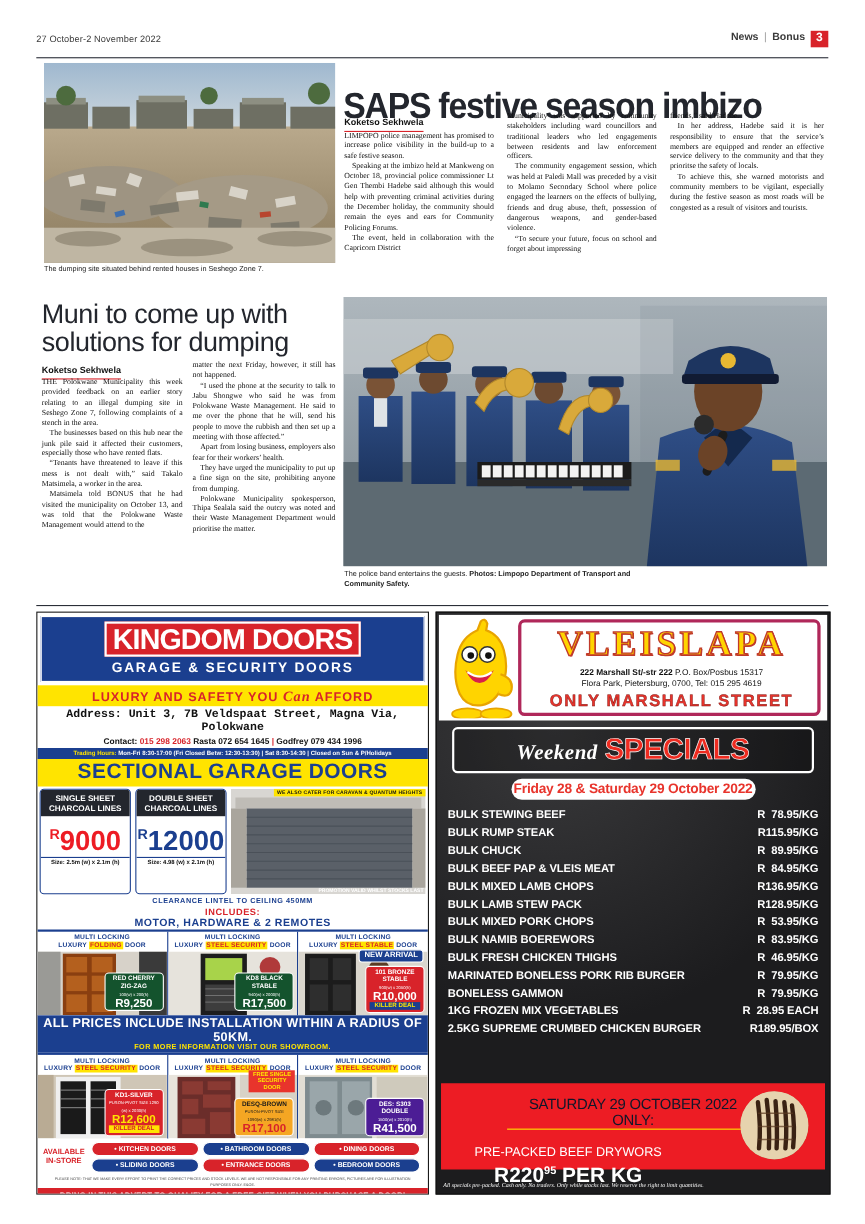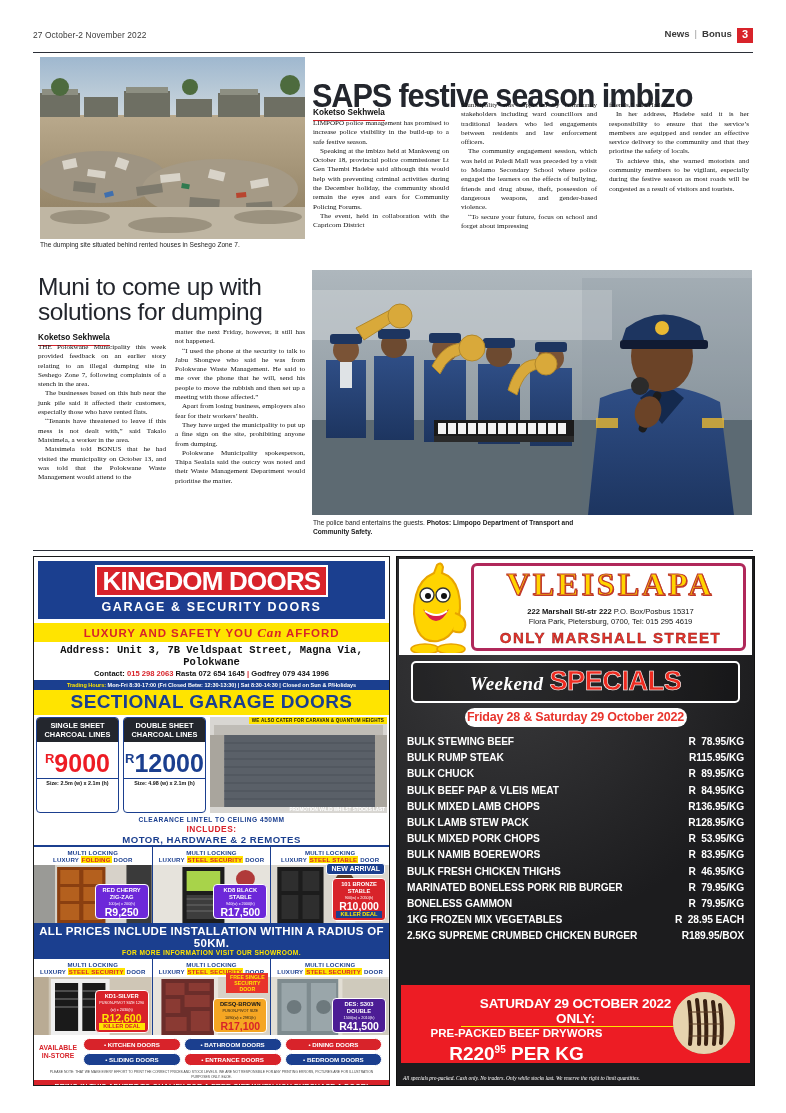--- a/index.html
+++ b/index.html
@@ -93,21 +93,21 @@
   .kd-incl{text-align:center;font-weight:700;font-size:6.6px;color:#1b3f8f;letter-spacing:.5px;
            margin-top:1px;}
   .kd-incl .r{color:#d8232a;font-size:8.4px;display:block;margin-top:1px;}
   .kd-incl .b{color:#1b3f8f;font-size:9.6px;display:block;}
   .kd-row{display:flex;border-top:2px solid #1b3f8f;height:76px;}
   .kd-cell{flex:1;border-right:1.5px solid #1b3f8f;position:relative;overflow:hidden;}
   .kd-cell:last-child{border-right:0;}
   .kd-cell .ct{text-align:center;font-weight:700;font-size:6.1px;color:#1b3f8f;line-height:7.5px;
                padding:1.5px 0;letter-spacing:.2px;}
   .kd-cell .ct .hi{background:#ffe400;color:#d8232a;padding:0 1px;}
-  .kd-tag{position:absolute;right:3px;bottom:4px;background:#6d28d9;color:#fff;border-radius:4px;
+  .kd-tag{position:absolute;right:3px;bottom:4px;background:#14532d;color:#fff;border-radius:4px;
           border:1.5px solid #fff;text-align:center;font-weight:700;font-size:5.8px;
           padding:2px 3px;line-height:7px;width:46px;}
   .kd-tag .sz{font-size:3.8px;font-weight:400;display:block;}
   .kd-tag .pr{font-size:10.5px;display:block;margin-top:1px;color:#fff;}
   .kd-install{background:#1b3f8f;color:#fff;text-align:center;font-weight:700;font-size:11.5px;
               letter-spacing:.3px;padding:2px 0 0;}
   .kd-install .s{display:block;color:#ffe400;font-size:6.6px;letter-spacing:.4px;padding-bottom:1px;}
   .kd-avail{display:flex;align-items:center;padding:3px 2px;gap:3px;}
   .kd-avail .lbl{font-weight:700;font-size:6.8px;color:#d8232a;line-height:8px;width:44px;text-align:center;}
   .kd-pills{flex:1;display:flex;flex-wrap:wrap;gap:2px 3px;}
@@ -147,23 +147,23 @@
               -webkit-text-stroke:.6px #fff;margin-left:6px;}
   .vl-date{margin:5px auto 0;width:222px;background:#fff;border-radius:12px;text-align:center;
            font-weight:700;font-size:12.5px;color:#e8342c;padding:2px 0 3px;letter-spacing:-.2px;}
   .vl-list{margin:7px 10px 0;}
   .vl-li{display:flex;justify-content:space-between;color:#fff;font-weight:700;font-size:10.2px;
          line-height:16.2px;letter-spacing:-.1px;}
   .vl-li .nm{text-align:left;}
   .vl-li .pc{text-align:right;white-space:pre;}
   .vl-red{position:absolute;left:4px;right:4px;bottom:22px;height:76px;background:#ed1c24;
           border:1px solid #ed1c24;}
-  .vl-red .d{color:#ffffff;font-weight:700;font-size:13.5px;text-align:center;padding:5px 0 0 0;
+  .vl-red .d{color:#0f172a;font-weight:400;font-size:13.5px;text-align:center;padding:5px 0 0 0;
              letter-spacing:-.2px;width:66%;border-bottom:1.6px solid #ffe400;margin:5px auto 0;}
-  .vl-red .p1{color:#fff;font-weight:700;font-size:11.5px;text-align:center;margin-top:0;width:66%;}
+  .vl-red .p1{color:#fff;font-weight:400;font-size:11.5px;text-align:center;margin-top:15px;width:66%;}
   .vl-red .p2{color:#fff;font-weight:700;font-size:19px;text-align:center;width:66%;line-height:21px;}
   .vl-red .p2 sup{font-size:10px;}
   .vl-meat{position:absolute;right:14px;top:6px;width:62px;height:62px;border-radius:50%;
            background:radial-gradient(circle at 40% 35%,#e9d9bd 0%,#cbb68e 60%,#8a6f45 100%);
            overflow:hidden;}
   .vl-fine{position:absolute;left:6px;right:6px;bottom:4px;color:#fff;font-size:5.4px;
            font-style:italic;font-family:"Liberation Serif",serif;}
 </style>
 </head>
 <body>

